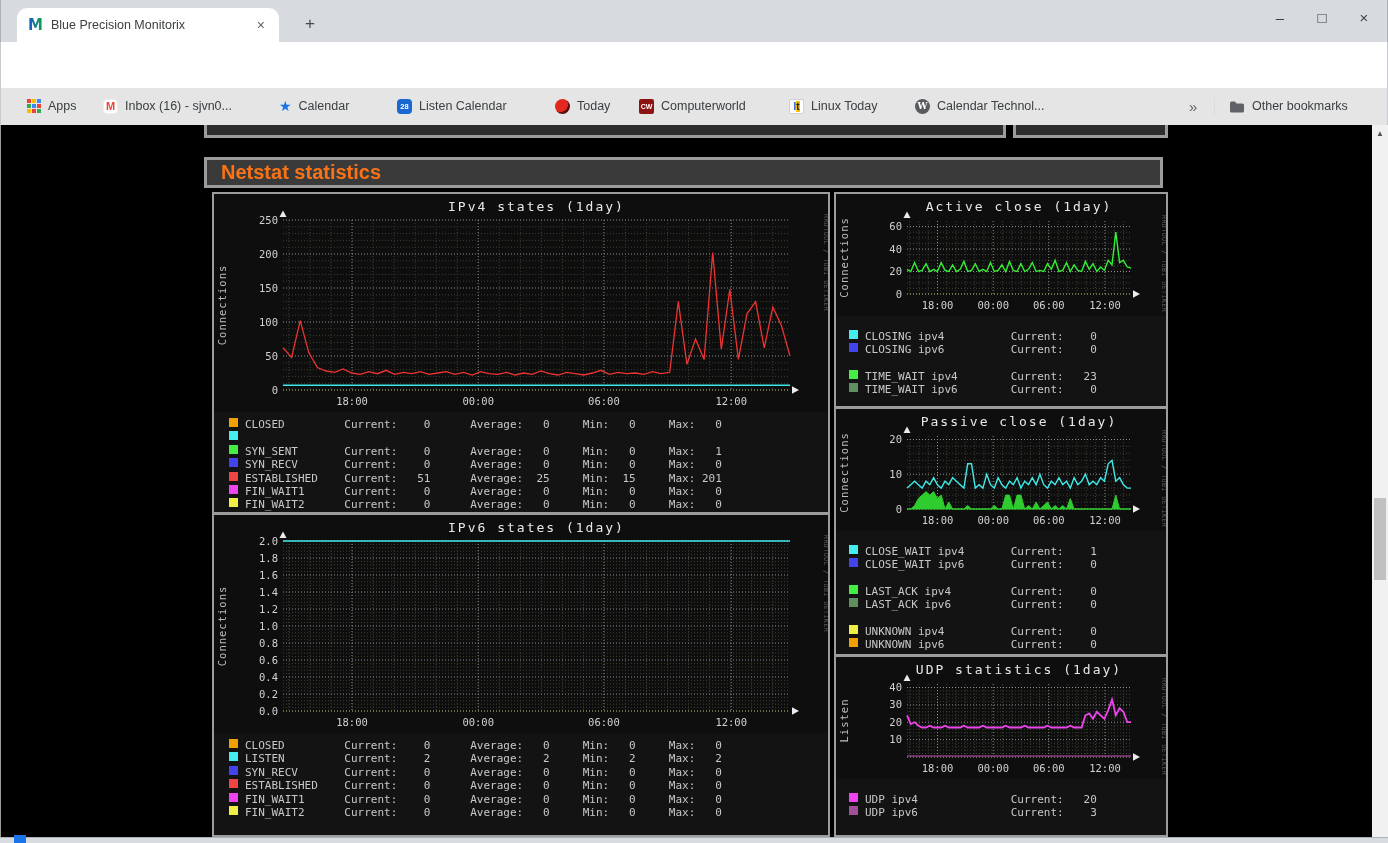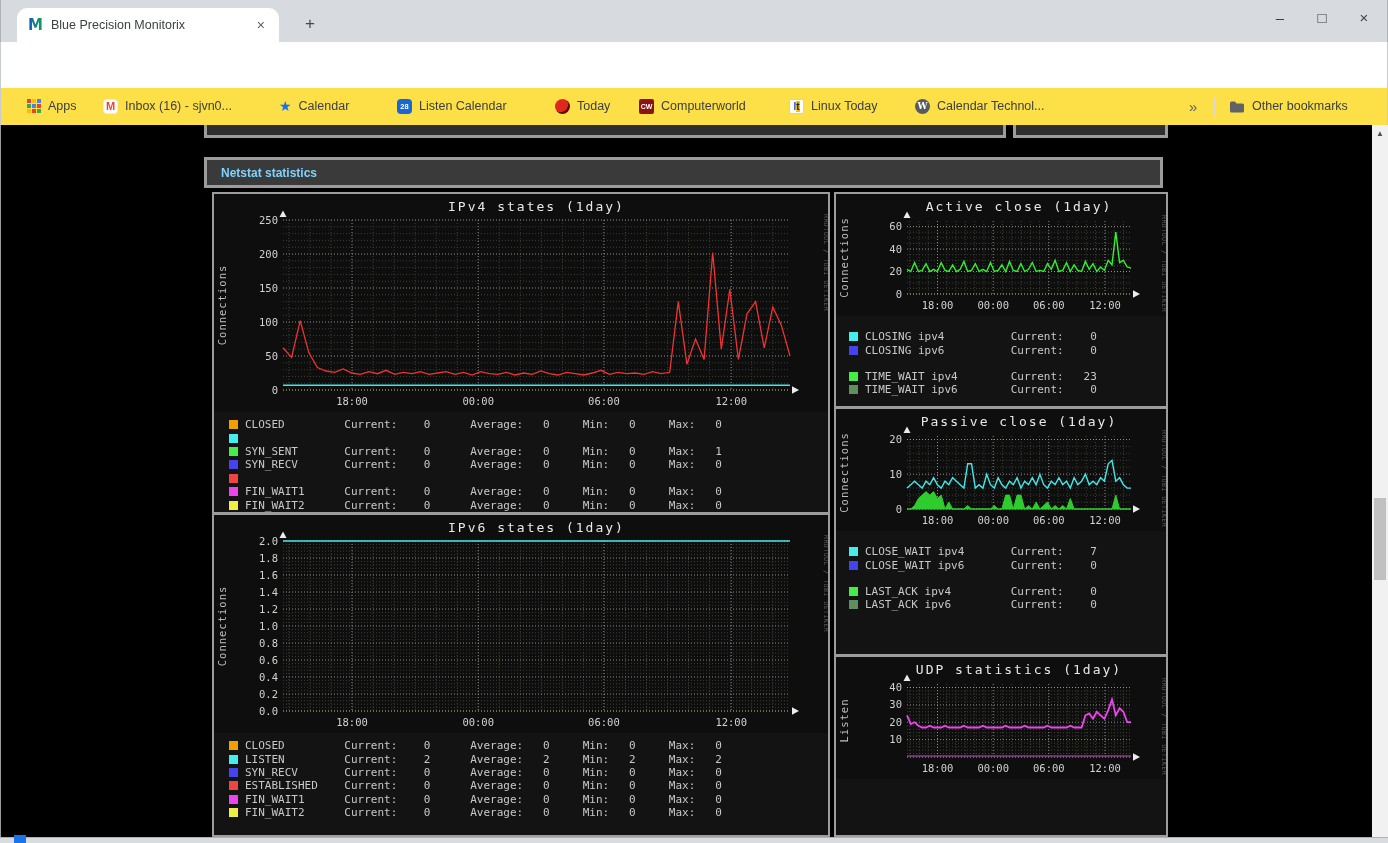--- a/index.html
+++ b/index.html
@@ -25,56 +25,56 @@
   .url-host { color:#202124; }
   .url-rest { color:#5f6368; }
   .urlbar .star { font-size:14px; color:#5f6368; margin-left:8px; }
   .ext-ic { position:absolute; top:55px; width:24px; height:24px; display:flex; align-items:center; justify-content:center; }
   .badge-sq { width:17px; height:17px; border-radius:4px; display:flex; align-items:center; justify-content:center; font-weight:bold; }
   .badge-ci { width:18px; height:18px; border-radius:50%; display:flex; align-items:center; justify-content:center; font-weight:bold; }
   .avatar { width:25px; height:25px; border-radius:50%; background:radial-gradient(circle at 50% 38%, #e8c9a0 0 36%, #9a6b4f 37% 58%, #56585c 59% 100%); border:1px solid #c8cbcf; }
   .menu-dots { font-size:15px; color:#5f6368; }
 
   
-  .bookmarks { position:absolute; left:0; top:88px; width:1388px; height:37px; background:#fde047; border-left:1px solid #c8cbcf; border-right:1px solid #c8cbcf; }
+  .bookmarks { position:absolute; left:0; top:88px; width:1388px; height:37px; background:#e5e5e5; border-left:1px solid #c8cbcf; border-right:1px solid #c8cbcf; }
   .bm { position:absolute; top:6px; height:24px; display:flex; align-items:center; gap:7px; }
   .bm-label { font-size:12.5px; color:#3c4043; white-space:nowrap; }
   .apps-grid { display:grid; grid-template-columns:repeat(3,4px); grid-template-rows:repeat(3,4px); gap:1px; }
   .apps-grid i { background:#ea4335; }
   .apps-grid i:nth-child(2){background:#fbbc05}.apps-grid i:nth-child(3){background:#4285f4}
   .apps-grid i:nth-child(4){background:#34a853}.apps-grid i:nth-child(5){background:#4285f4}
   .apps-grid i:nth-child(6){background:#ea4335}.apps-grid i:nth-child(7){background:#fbbc05}
   .apps-grid i:nth-child(8){background:#ea4335}.apps-grid i:nth-child(9){background:#34a853}
   .bm-sep { position:absolute; top:9px; left:1213px; width:1px; height:18px; background:#dadce0; }
   .overflow-chev { font-size:15px; color:#5f6368; }
 
   
   .content { position:absolute; left:0; top:125px; width:1388px; height:712px; background:#000; border-left:1px solid #9a9a9a; }
   .bottom-edge { position:absolute; left:0; top:837px; width:1388px; height:6px; background:#d8dbe0; border-top:1px solid #aeb1b5; }
   .status-indicator { position:absolute; left:14px; top:835px; width:12px; height:8px; background:#1a73e8; }
 
   .sliver { position:absolute; height:13px; background:#2e2e2e; border-left:3px solid #9c9c9c; border-right:3px solid #9c9c9c; border-bottom:3px solid #9c9c9c; }
   .section-hd { position:absolute; left:203px; top:32px; width:959px; height:31px; background:#3a3a3a; border:3px solid #9c9c9c; display:flex; align-items:center; padding-left:14px; }
-  .section-hd span { font-size:12px; font-weight:bold; color:#7dd3fc; }
+  .section-hd span { font-size:20px; font-weight:bold; color:#f97316; }
 
   .col { position:absolute; border:2px solid #9c9c9c; background:#131313; }
   .col-left  { left:211px; top:67px; width:618px; height:645px; }
   .col-right { left:833px; top:67px; width:334px; height:645px; }
   .chart-block { position:relative; }
   .chart-block.sep { border-top:3px solid #9c9c9c; }
   .graph svg { display:block; }
   .ctitle { font-family:"DejaVu Sans Mono", monospace; font-size:13px; letter-spacing:2px; fill:#e8e8e8; }
   .ctick  { font-family:"DejaVu Sans Mono", monospace; font-size:10.5px; fill:#d2d2d2; }
   .cylab  { font-family:"DejaVu Sans Mono", monospace; font-size:10.5px; letter-spacing:1px; fill:#bdbdbd; }
   .cwm    { font-family:"DejaVu Sans Mono", monospace; font-size:6.5px; letter-spacing:0.5px; fill:#5f5f5f; }
 
   .legend { font-family:"DejaVu Sans Mono", monospace; font-size:11px; color:#c8c8c8; }
   .col-left  .legend { padding:6px 0 0 15px; }
   .col-right .legend { padding:14px 0 0 13px; }
-  .lrow { display:flex; align-items:center; height:13.4px; }
+  .lrow { display:flex; align-items:flex-start; height:13.4px; }
   .lrow .sw { width:9px; height:9px; margin-right:7px; flex:none; }
   .lrow span { white-space:pre; }
   .lgroup { margin-bottom:13px; }
 
   
   .pg-scroll { position:absolute; left:1372px; top:125px; width:16px; height:712px; background:#f1f1f1; }
   .pg-up { position:absolute; top:3px; left:2px; width:12px; height:12px; color:#505050; font-size:8px; text-align:center; line-height:12px; }
   .pg-thumb { position:absolute; left:2px; top:373px; width:12px; height:82px; background:#c1c1c1; }
 </style>
 </head>
@@ -344,20 +344,21 @@
             <div class="lrow">
               <i class="sw" style="background: rgb(68, 238, 68);"></i>
               <span>SYN_SENT       Current:    0      Average:   0     Min:   0     Max:   1</span>
             </div>
             <div class="lrow">
               <i class="sw" style="background: rgb(68, 68, 238);"></i>
               <span>SYN_RECV       Current:    0      Average:   0     Min:   0     Max:   0</span>
             </div>
             <div class="lrow">
               <i class="sw" style="background: rgb(238, 68, 68);"></i>
+              <span>ESTABLISHED    Current:   51      Average:  25     Min:  15     Max: 201</span>
             </div>
             <div class="lrow">
               <i class="sw" style="background: rgb(238, 68, 238);"></i>
               <span>FIN_WAIT1      Current:    0      Average:   0     Min:   0     Max:   0</span>
             </div>
             <div class="lrow">
               <i class="sw" style="background: rgb(238, 238, 68);"></i>
               <span>FIN_WAIT2      Current:    0      Average:   0     Min:   0     Max:   0</span>
             </div>
           </div>
@@ -626,35 +627,45 @@
               <path d="M297,96.2 l7,3.8 l-7,3.8 z" fill="#ececec"></path>
               <text class="ctitle" x="183" y="17" text-anchor="middle">Passive close  (1day)</text>
               <text class="cylab" transform="translate(12,63.5) rotate(-90)" text-anchor="middle">Connections</text>
               <text class="cwm" transform="translate(326,21) rotate(90)">RRDTOOL / TOBI OETIKER</text>
             </svg>
           </div>
           <div class="legend">
             <div class="lgroup">
               <div class="lrow">
                 <i class="sw" style="background: rgb(68, 238, 238);"></i>
-                <span>CLOSE_WAIT ipv4       Current:    7</span>
+                <span>CLOSE_WAIT ipv4       Current:    1</span>
               </div>
               <div class="lrow">
                 <i class="sw" style="background: rgb(68, 68, 238);"></i>
                 <span>CLOSE_WAIT ipv6       Current:    0</span>
               </div>
             </div>
             <div class="lgroup">
               <div class="lrow">
                 <i class="sw" style="background: rgb(68, 238, 68);"></i>
                 <span>LAST_ACK ipv4         Current:    0</span>
               </div>
               <div class="lrow">
                 <i class="sw" style="background: rgb(95, 143, 95);"></i>
                 <span>LAST_ACK ipv6         Current:    0</span>
+              </div>
+            </div>
+            <div class="lgroup">
+              <div class="lrow">
+                <i class="sw" style="background: rgb(238, 238, 68);"></i>
+                <span>UNKNOWN ipv4          Current:    0</span>
+              </div>
+              <div class="lrow">
+                <i class="sw" style="background: rgb(240, 160, 0);"></i>
+                <span>UNKNOWN ipv6          Current:    0</span>
               </div>
             </div>
           </div>
       </div>
       <div class="chart-block sep" style="height:181px">
         <div class="graph">
             <svg width="330" height="122">
               <rect width="330" height="122" fill="#0e0e0e"></rect>
               <line x1="73.6" y1="27" x2="73.6" y2="100" stroke="#39412f" stroke-dasharray="1,2"></line>
               <line x1="82.9" y1="27" x2="82.9" y2="100" stroke="#39412f" stroke-dasharray="1,2"></line>
@@ -711,20 +722,32 @@
               <line x1="71" y1="100.0" x2="295" y2="100.0" stroke="#c9c97e" stroke-dasharray="1,2"></line>
               <polyline points="71.0,99.0 295.0,99.0" fill="none" stroke="#8a3c86" stroke-width="1.4"></polyline>
               <polyline points="71.0,58.3 74.8,67.0 78.6,65.2 82.4,68.7 86.2,70.5 90.0,70.5 93.8,68.7 97.6,70.5 101.4,70.5 105.2,70.5 109.0,68.7 112.8,70.5 116.6,70.5 120.4,70.5 124.2,70.5 127.9,68.7 131.7,70.5 135.5,70.5 139.3,70.5 143.1,70.5 146.9,68.7 150.7,70.5 154.5,70.5 158.3,70.5 162.1,70.5 165.9,70.5 169.7,68.7 173.5,70.5 177.3,70.5 181.1,70.5 184.9,70.5 188.7,68.7 192.5,70.5 196.3,70.5 200.1,70.5 203.9,70.5 207.7,70.5 211.5,68.7 215.3,70.5 219.1,70.5 222.9,70.5 226.7,70.5 230.5,70.5 234.3,68.7 238.1,70.5 241.8,70.5 245.6,70.5 249.4,58.3 253.2,56.5 257.0,61.8 260.8,54.8 264.6,58.3 268.4,61.8 272.2,53.1 276.0,42.6 279.8,58.3 283.6,51.3 287.4,54.8 291.2,65.2 295.0,65.2" fill="none" stroke="#ee44ee" stroke-width="1.8"></polyline>
               <path d="M67.5,24 l3.5,-6.5 l3.5,6.5 z" fill="#ececec"></path>
               <path d="M297,96.2 l7,3.8 l-7,3.8 z" fill="#ececec"></path>
               <text class="ctitle" x="183" y="17" text-anchor="middle">UDP statistics  (1day)</text>
               <text class="cylab" transform="translate(12,63.5) rotate(-90)" text-anchor="middle">Listen</text>
               <text class="cwm" transform="translate(326,21) rotate(90)">RRDTOOL / TOBI OETIKER</text>
             </svg>
           </div>
+          <div class="legend">
+            <div class="lgroup">
+              <div class="lrow">
+                <i class="sw" style="background: rgb(238, 68, 238);"></i>
+                <span>UDP ipv4              Current:   20</span>
+              </div>
+              <div class="lrow">
+                <i class="sw" style="background: rgb(160, 80, 154);"></i>
+                <span>UDP ipv6              Current:    3</span>
+              </div>
+            </div>
+          </div>
       </div>
     </div>
   </div>
 
   <div class="pg-scroll">
     <div class="pg-up">▲</div>
     <div class="pg-thumb"></div>
   </div>
 
   <div class="bottom-edge"></div>

